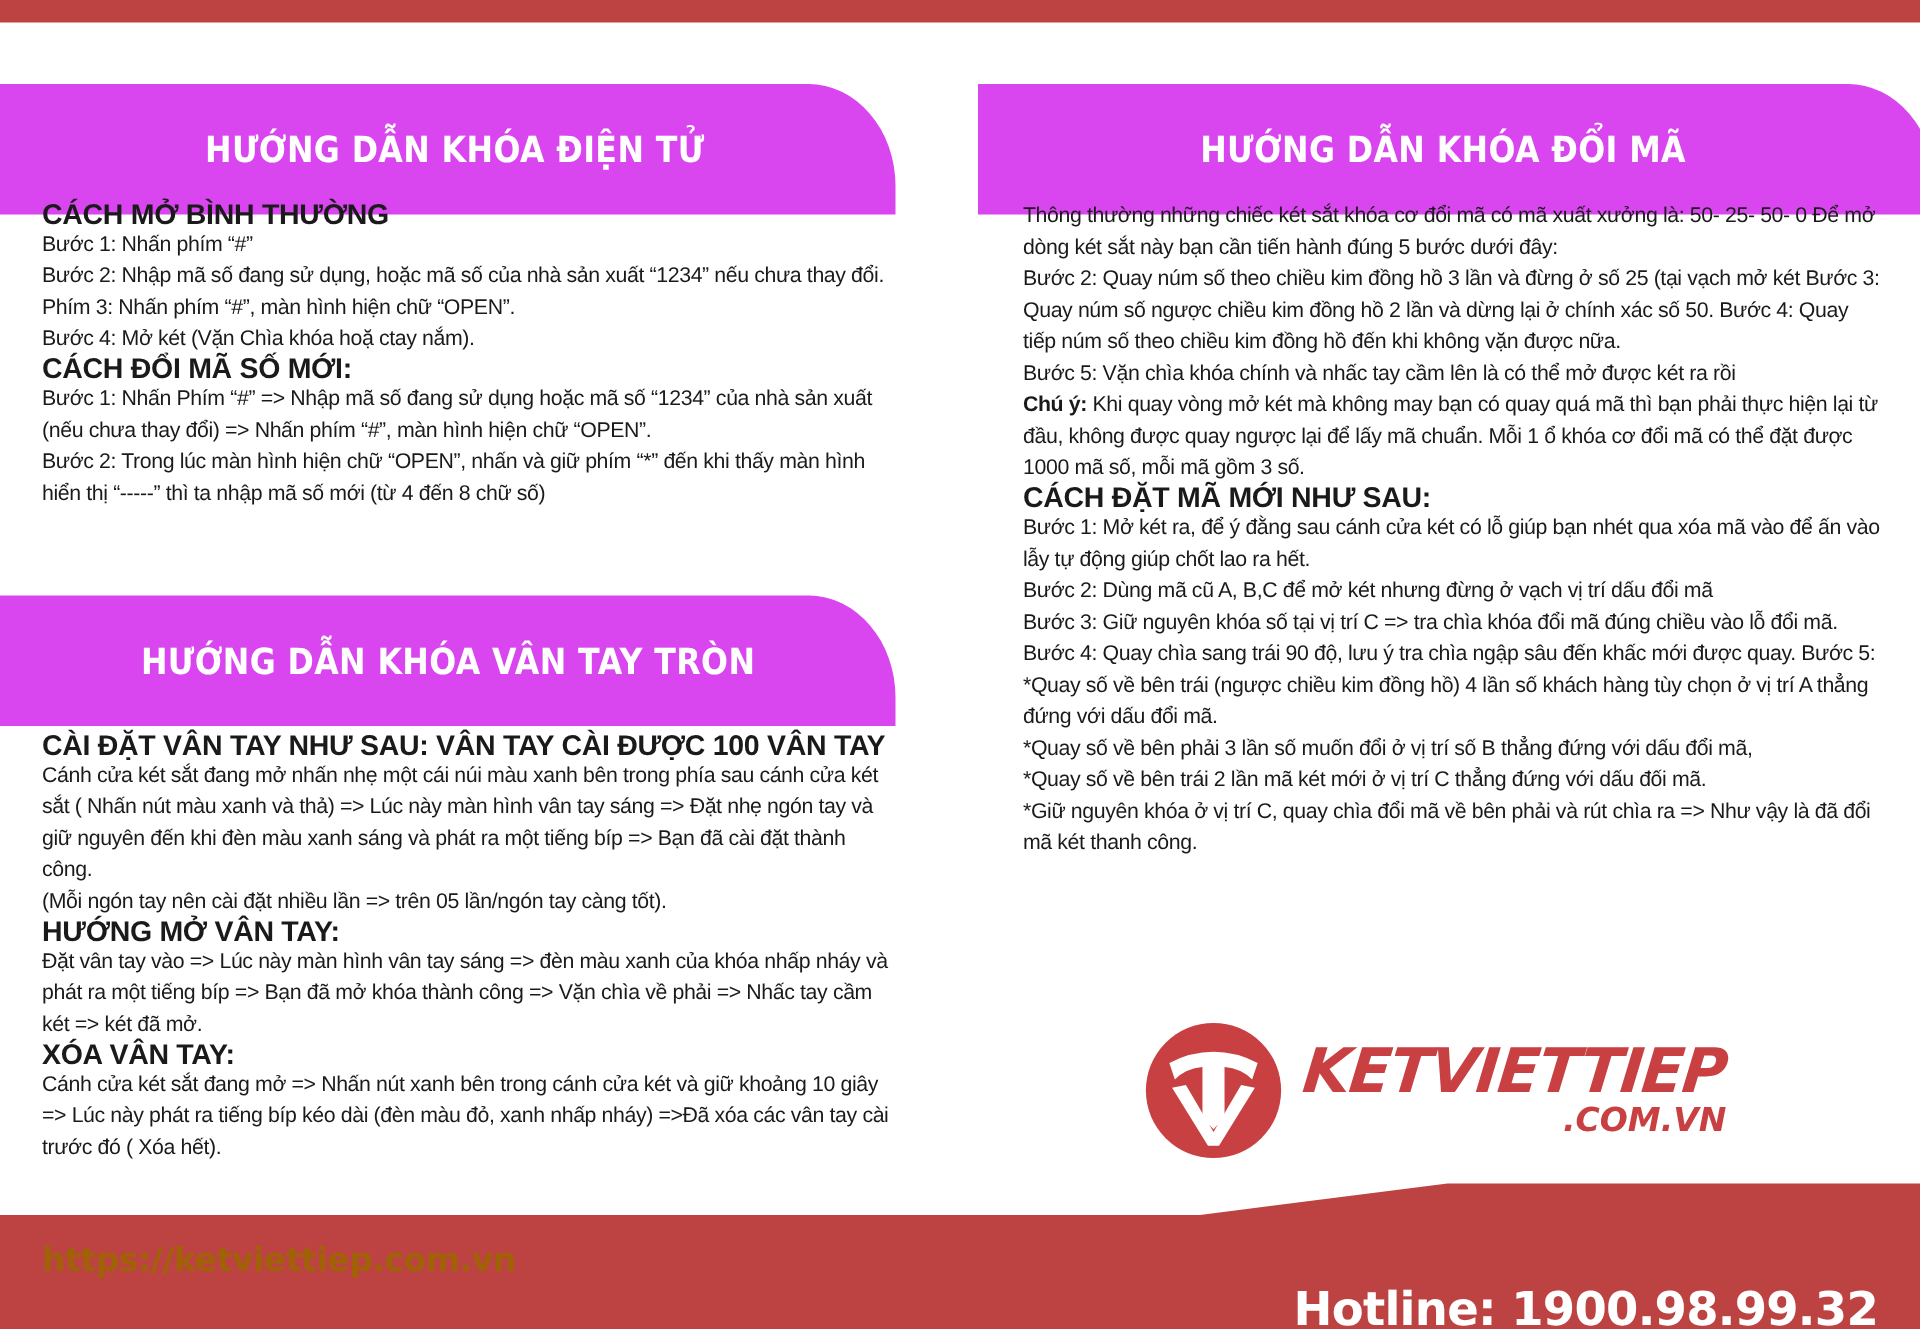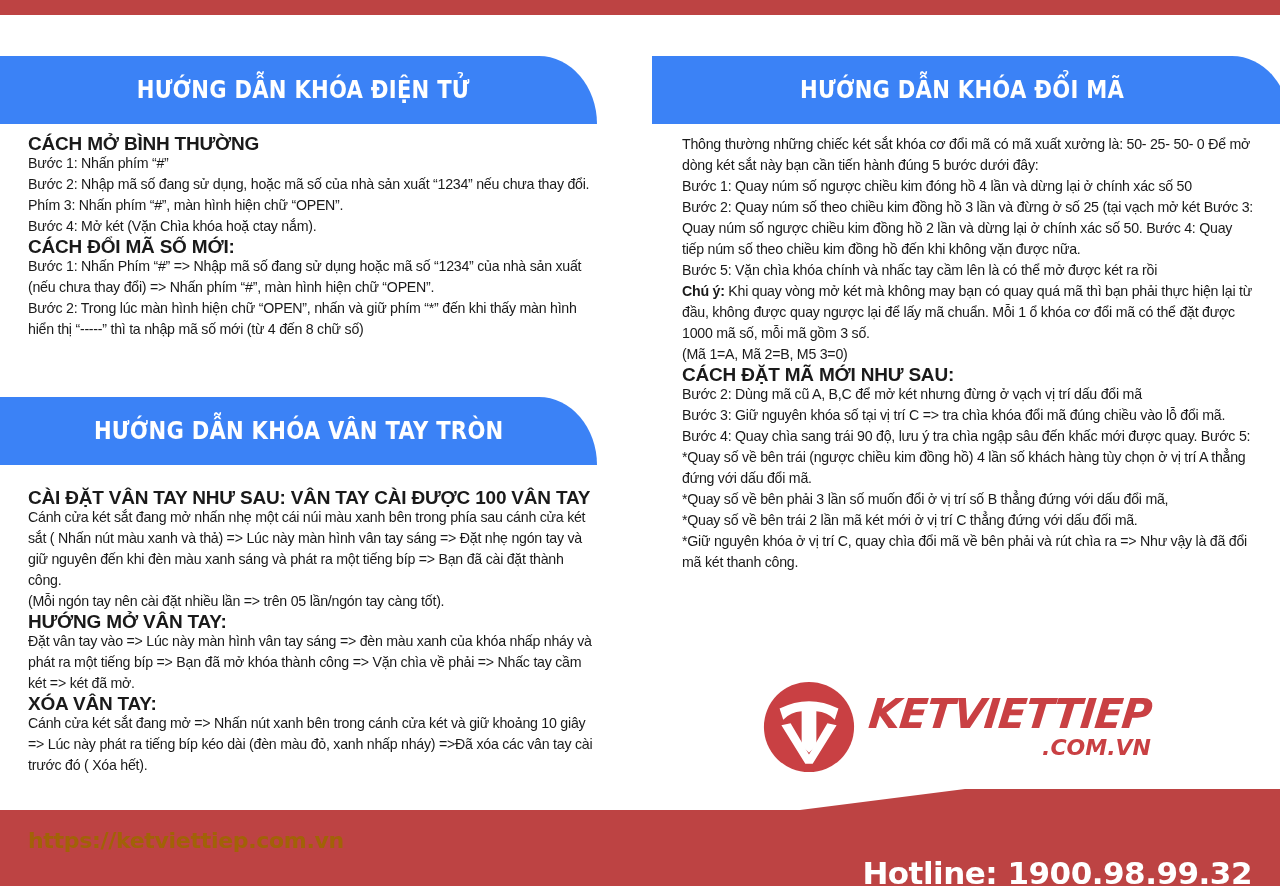--- a/index.html
+++ b/index.html
@@ -2,21 +2,21 @@
 <html><head>
   <meta charset="utf-8">
   <style>
     * { margin: 0; padding: 0; box-sizing: border-box; }
     html, body { width: 1280px; height: 886px; background: #ffffff; overflow: hidden; }
     body { position: relative; font-family: "Liberation Sans", sans-serif; color: #1a1a1a; }
 
     .top-bar { position: absolute; left: 0; top: 0; width: 1280px; height: 15px; background: #bd4343; }
 
     .banner {
-      position: absolute; height: 68px; background: #3b82f6;
+      position: absolute; height: 87px; background: #d946ef;
       border-top-right-radius: 58px 68px;
       display: flex; align-items: center; justify-content: center;
       color: #ffffff; font-weight: bold; font-size: 24px; letter-spacing: 0.3px;
       font-family: "DejaVu Sans", sans-serif;
     }
     .banner span { transform: scaleX(0.88); display: inline-block; white-space: nowrap; }
     #banner-dien-tu { left: 0; top: 56px; width: 597px; padding-left: 10px; }
     #banner-van-tay { left: 0; top: 397px; width: 597px; }
     #banner-doi-ma  { left: 652px; top: 56px; width: 638px; padding-right: 18px; }
 
@@ -78,26 +78,25 @@
   <p>Đặt vân tay vào =&gt; Lúc này màn hình vân tay sáng =&gt; đèn màu xanh của khóa nhấp nháy và phát ra một tiếng bíp =&gt; Bạn đã mở khóa thành công =&gt; Vặn chìa về phải =&gt; Nhấc tay cầm két =&gt; két đã mở.</p>
   <p class="h">XÓA VÂN TAY:</p>
   <p>Cánh cửa két sắt đang mở =&gt; Nhấn nút xanh bên trong cánh cửa két và giữ khoảng 10 giây =&gt; Lúc này phát ra tiếng bíp kéo dài (đèn màu đỏ, xanh nhấp nháy) =&gt;Đã xóa các vân tay cài trước đó ( Xóa hết).</p>
 </div>
 
 <div class="banner" id="banner-doi-ma">
   <span>HƯỚNG DẪN KHÓA ĐỔI MÃ</span>
 </div>
 <div class="block" id="block-doi-ma">
   <p>Thông thường những chiếc két sắt khóa cơ đổi mã có mã xuất xưởng là: 50- 25- 50- 0 Để mở dòng két sắt này bạn cần tiến hành đúng 5 bước dưới đây:</p>
-  <p>Bước 1: Quay núm số ngược chiều kim đóng hồ 4 lần và dừng lại ở chính xác số 50</p>
   <p>Bước 2: Quay núm số theo chiều kim đồng hồ 3 lần và đừng ở số 25 (tại vạch mở két Bước 3: Quay núm số ngược chiều kim đồng hồ 2 lần và dừng lại ở chính xác số 50. Bước 4: Quay tiếp núm số theo chiều kim đồng hồ đến khi không vặn được nữa.</p>
   <p>Bước 5: Vặn chìa khóa chính và nhấc tay cầm lên là có thể mở được két ra rồi</p>
   <p><b>Chú ý:</b><span> Khi quay vòng mở két mà không may bạn có quay quá mã thì bạn phải thực hiện lại từ đầu, không được quay ngược lại để lấy mã chuẩn. Mỗi 1 ổ khóa cơ đổi mã có thể đặt được 1000 mã số, mỗi mã gồm 3 số.</span></p>
-  <p>(Mã 1=A, Mã 2=B, M5 3=0)</p>
   <p class="h">CÁCH ĐẶT MÃ MỚI NHƯ SAU:</p>
+  <p>Bước 1: Mở két ra, để ý đằng sau cánh cửa két có lỗ giúp bạn nhét qua xóa mã vào để ấn vào lẫy tự động giúp chốt lao ra hết.</p>
   <p>Bước 2: Dùng mã cũ A, B,C để mở két nhưng đừng ở vạch vị trí dấu đổi mã</p>
   <p>Bước 3: Giữ nguyên khóa số tại vị trí C =&gt; tra chìa khóa đổi mã đúng chiều vào lỗ đổi mã.</p>
   <p>Bước 4: Quay chìa sang trái 90 độ, lưu ý tra chìa ngập sâu đến khấc mới được quay. Bước 5:</p>
   <p>*Quay số về bên trái (ngược chiều kim đồng hồ) 4 lần số khách hàng tùy chọn ở vị trí A thẳng đứng với dấu đổi mã.</p>
   <p>*Quay số về bên phải 3 lần số muốn đổi ở vị trí số B thẳng đứng với dấu đổi mã,</p>
   <p>*Quay số về bên trái 2 lần mã két mới ở vị trí C thẳng đứng với dấu đối mã.</p>
   <p>*Giữ nguyên khóa ở vị trí C, quay chìa đổi mã về bên phải và rút chìa ra =&gt; Như vậy là đã đổi mã két thanh công.</p>
 </div>
 
 <div class="logo">

